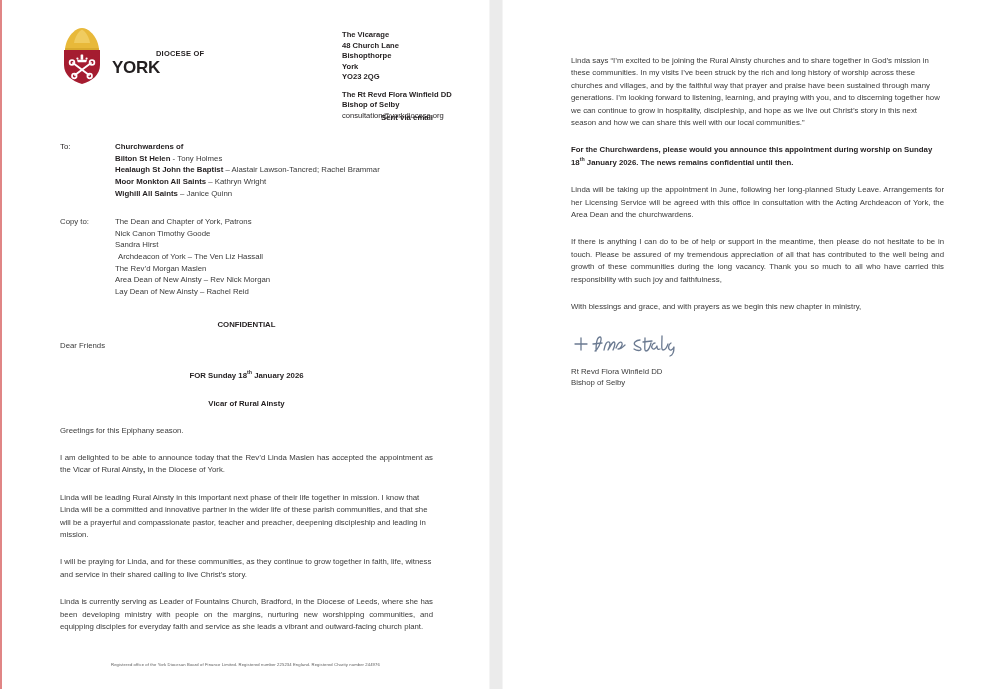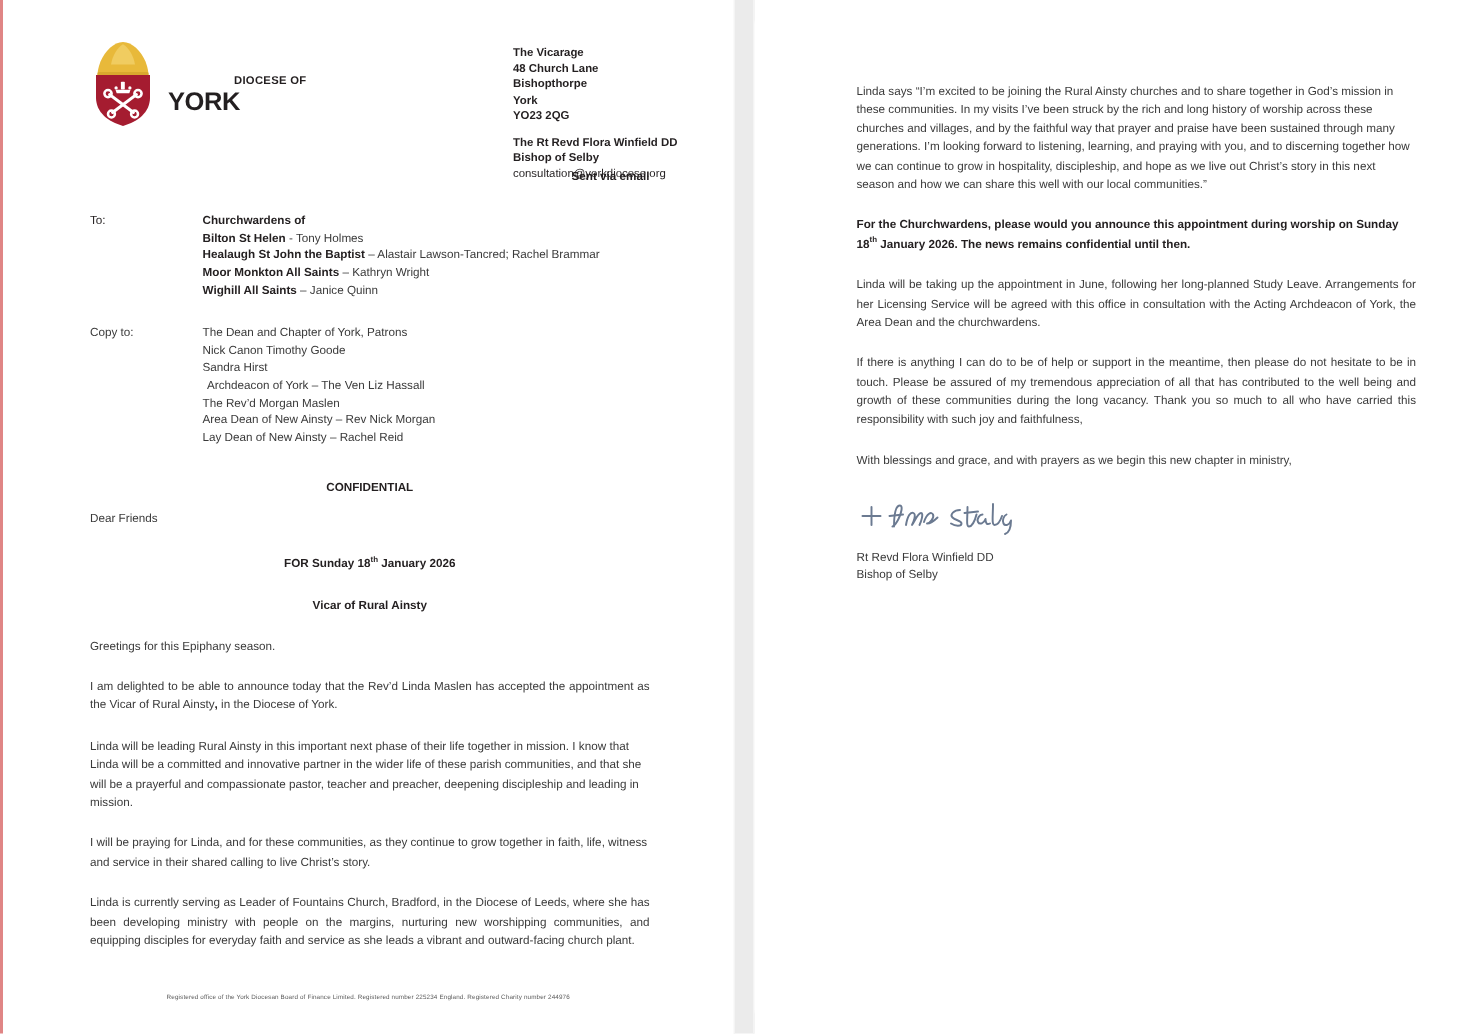--- a/index.html
+++ b/index.html
@@ -115,21 +115,21 @@
     display: flex;
     margin-bottom: 17px;
   }
   .rb-label {
     width: 55px;
     flex: 0 0 55px;
     font-weight: normal;
     color: #231f20;
   }
   .rb-label.light { font-weight: normal; color: #3a3a3a; }
-  .rb-list { flex: 1; margin-left: 20px; }
+  .rb-list { flex: 1; }
   .rb-list div { line-height: 11.6px; }
   .rb-list .b { font-weight: bold; color: #231f20; }
   .rb-list .indent { padding-left: 3px; }
 
   .confidential {
     font-weight: bold;
     color: #231f20;
     margin-top: 22px;
     font-size: 7.8px;
     text-align: center;

